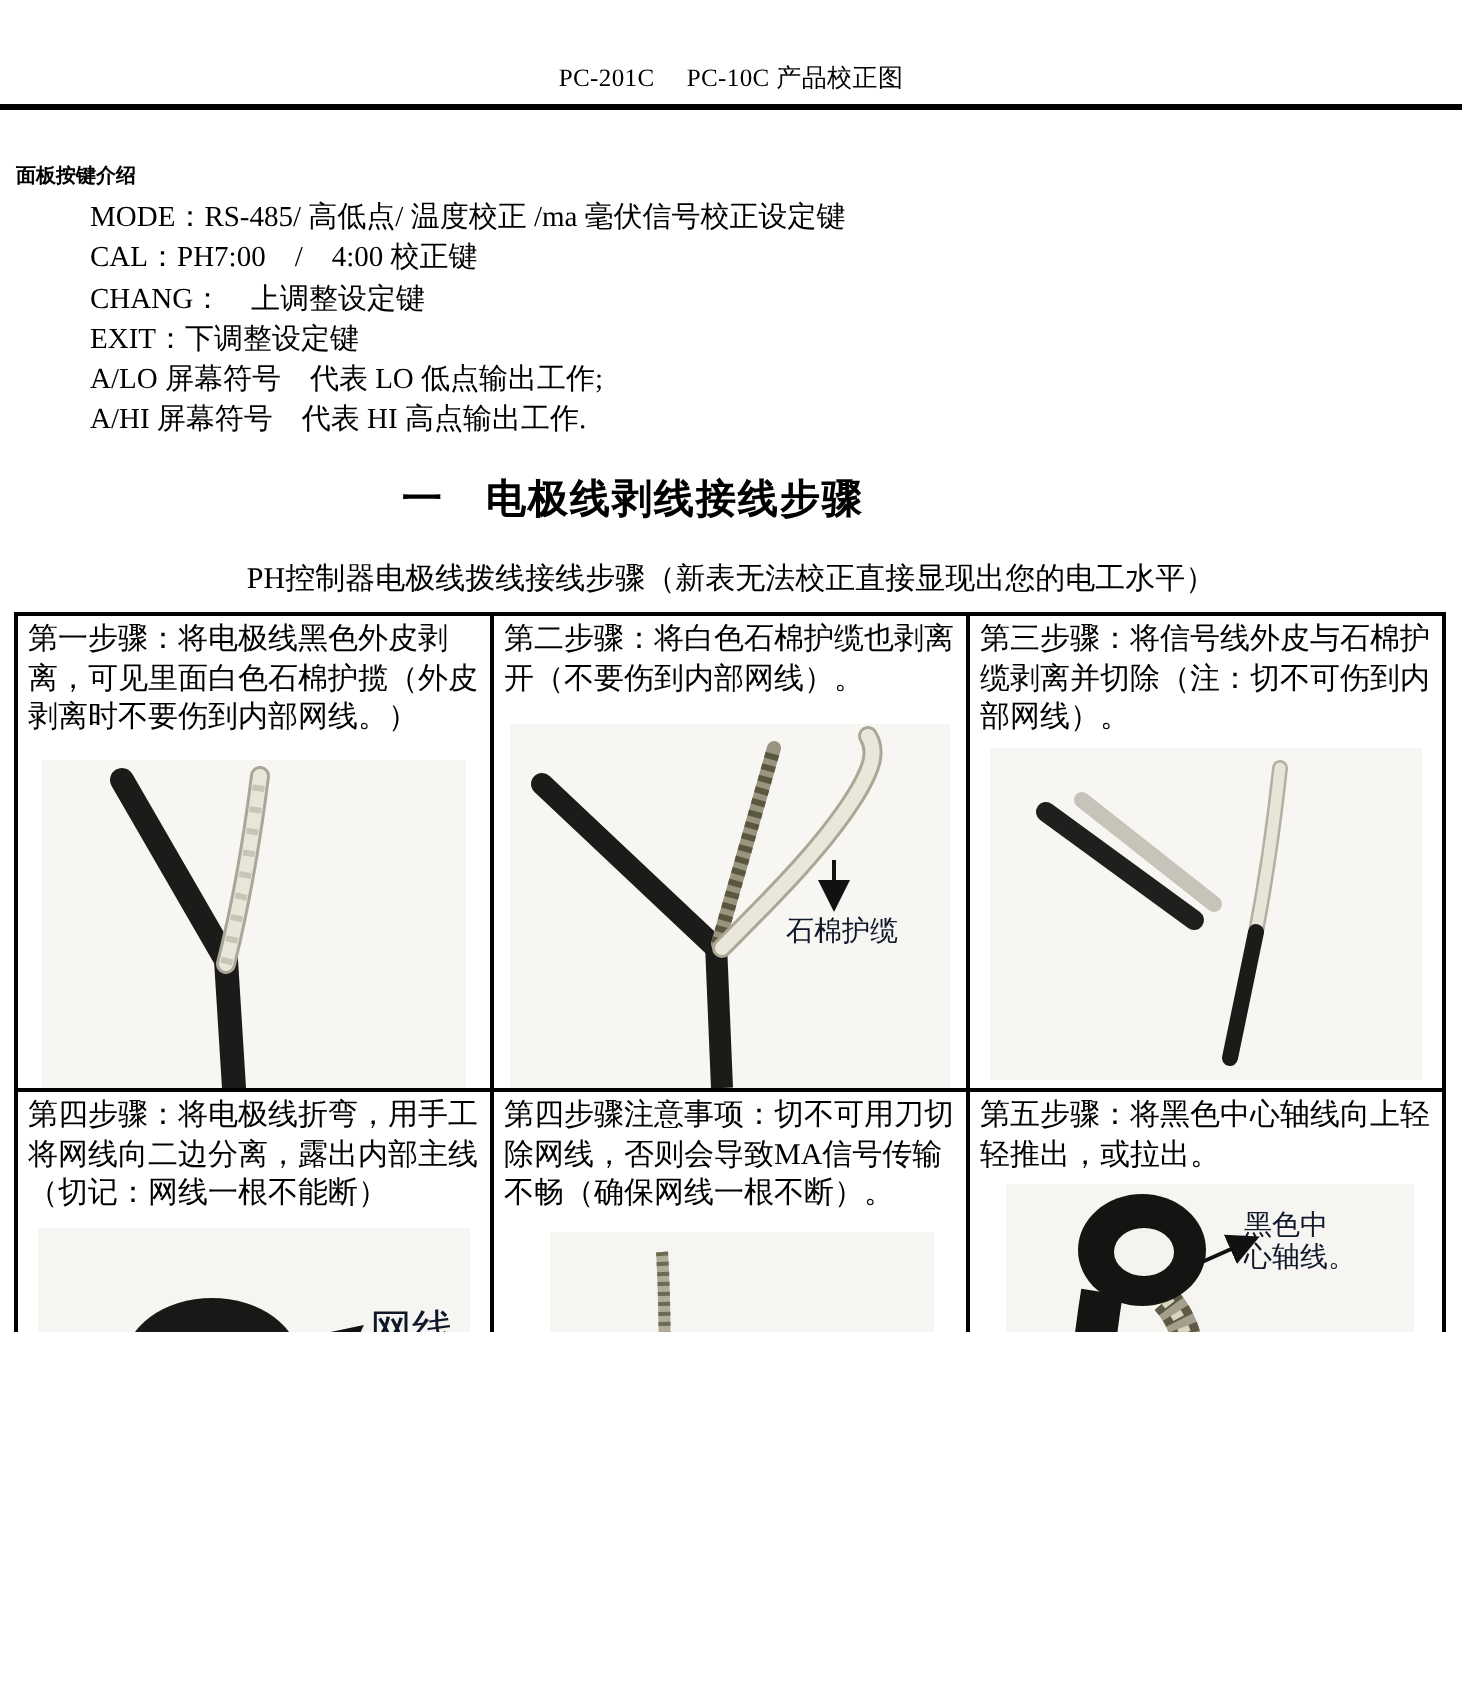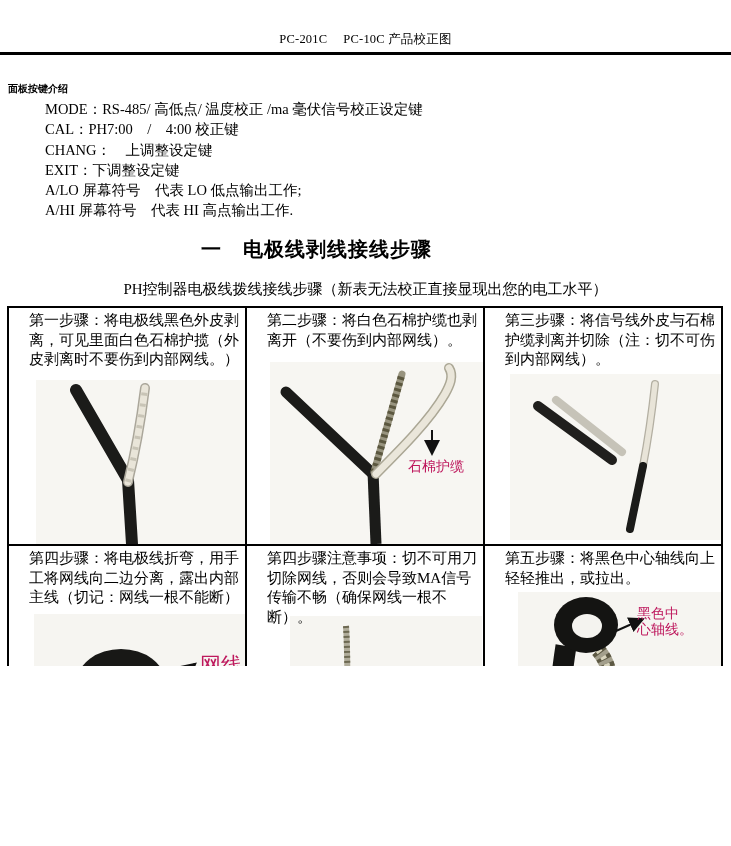--- a/index.html
+++ b/index.html
@@ -15,25 +15,25 @@
   .panel-line{font-size:14.5px;line-height:20.3px;white-space:pre-wrap;margin-left:37px;}
   .section-title{position:absolute;top:236px;left:0;width:633px;text-align:center;
     font-size:20px;font-weight:bold;letter-spacing:1px;}
   .section-subtitle{position:absolute;top:280px;left:0;width:731px;text-align:center;font-size:15px;}
   .steps-table{position:absolute;top:306px;left:7px;width:716px;
     border:2px solid #000;border-bottom:none;box-sizing:border-box;}
   .t-row{display:flex;border-bottom:2px solid #000;}
   .t-row.row1{height:236px;}
   .t-row.row2{height:277px;}
   .t-row.row3{height:22px;border-bottom:none;}
-  .t-cell{position:relative;flex:1 1 0;border-right:2px solid #000;overflow:hidden;margin-left:15px;}
+  .t-cell{position:relative;flex:1 1 0;border-right:2px solid #000;overflow:hidden;}
   .t-cell:last-child{border-right:none;}
   .cell-text{position:relative;z-index:2;font-size:15px;line-height:19.5px;padding:3px 4px 0 5px;}
   svg.photo{position:absolute;left:0;top:0;z-index:1;display:block;}
-  .anno{position:absolute;z-index:3;font-size:14px;line-height:16px;color:#be185d;white-space:nowrap;}
+  .anno{position:absolute;z-index:3;font-size:14px;line-height:16px;color:#0f172a;white-space:nowrap;}
   .anno-big{font-size:21px;line-height:23px;}
   .anno-block span{display:block;}
 </style>
 </head>
 <body>
 
 <div class="page">
 
   <div class="doc-header">PC-201C　 PC-10C 产品校正图</div>
   <div class="header-rule"></div>

